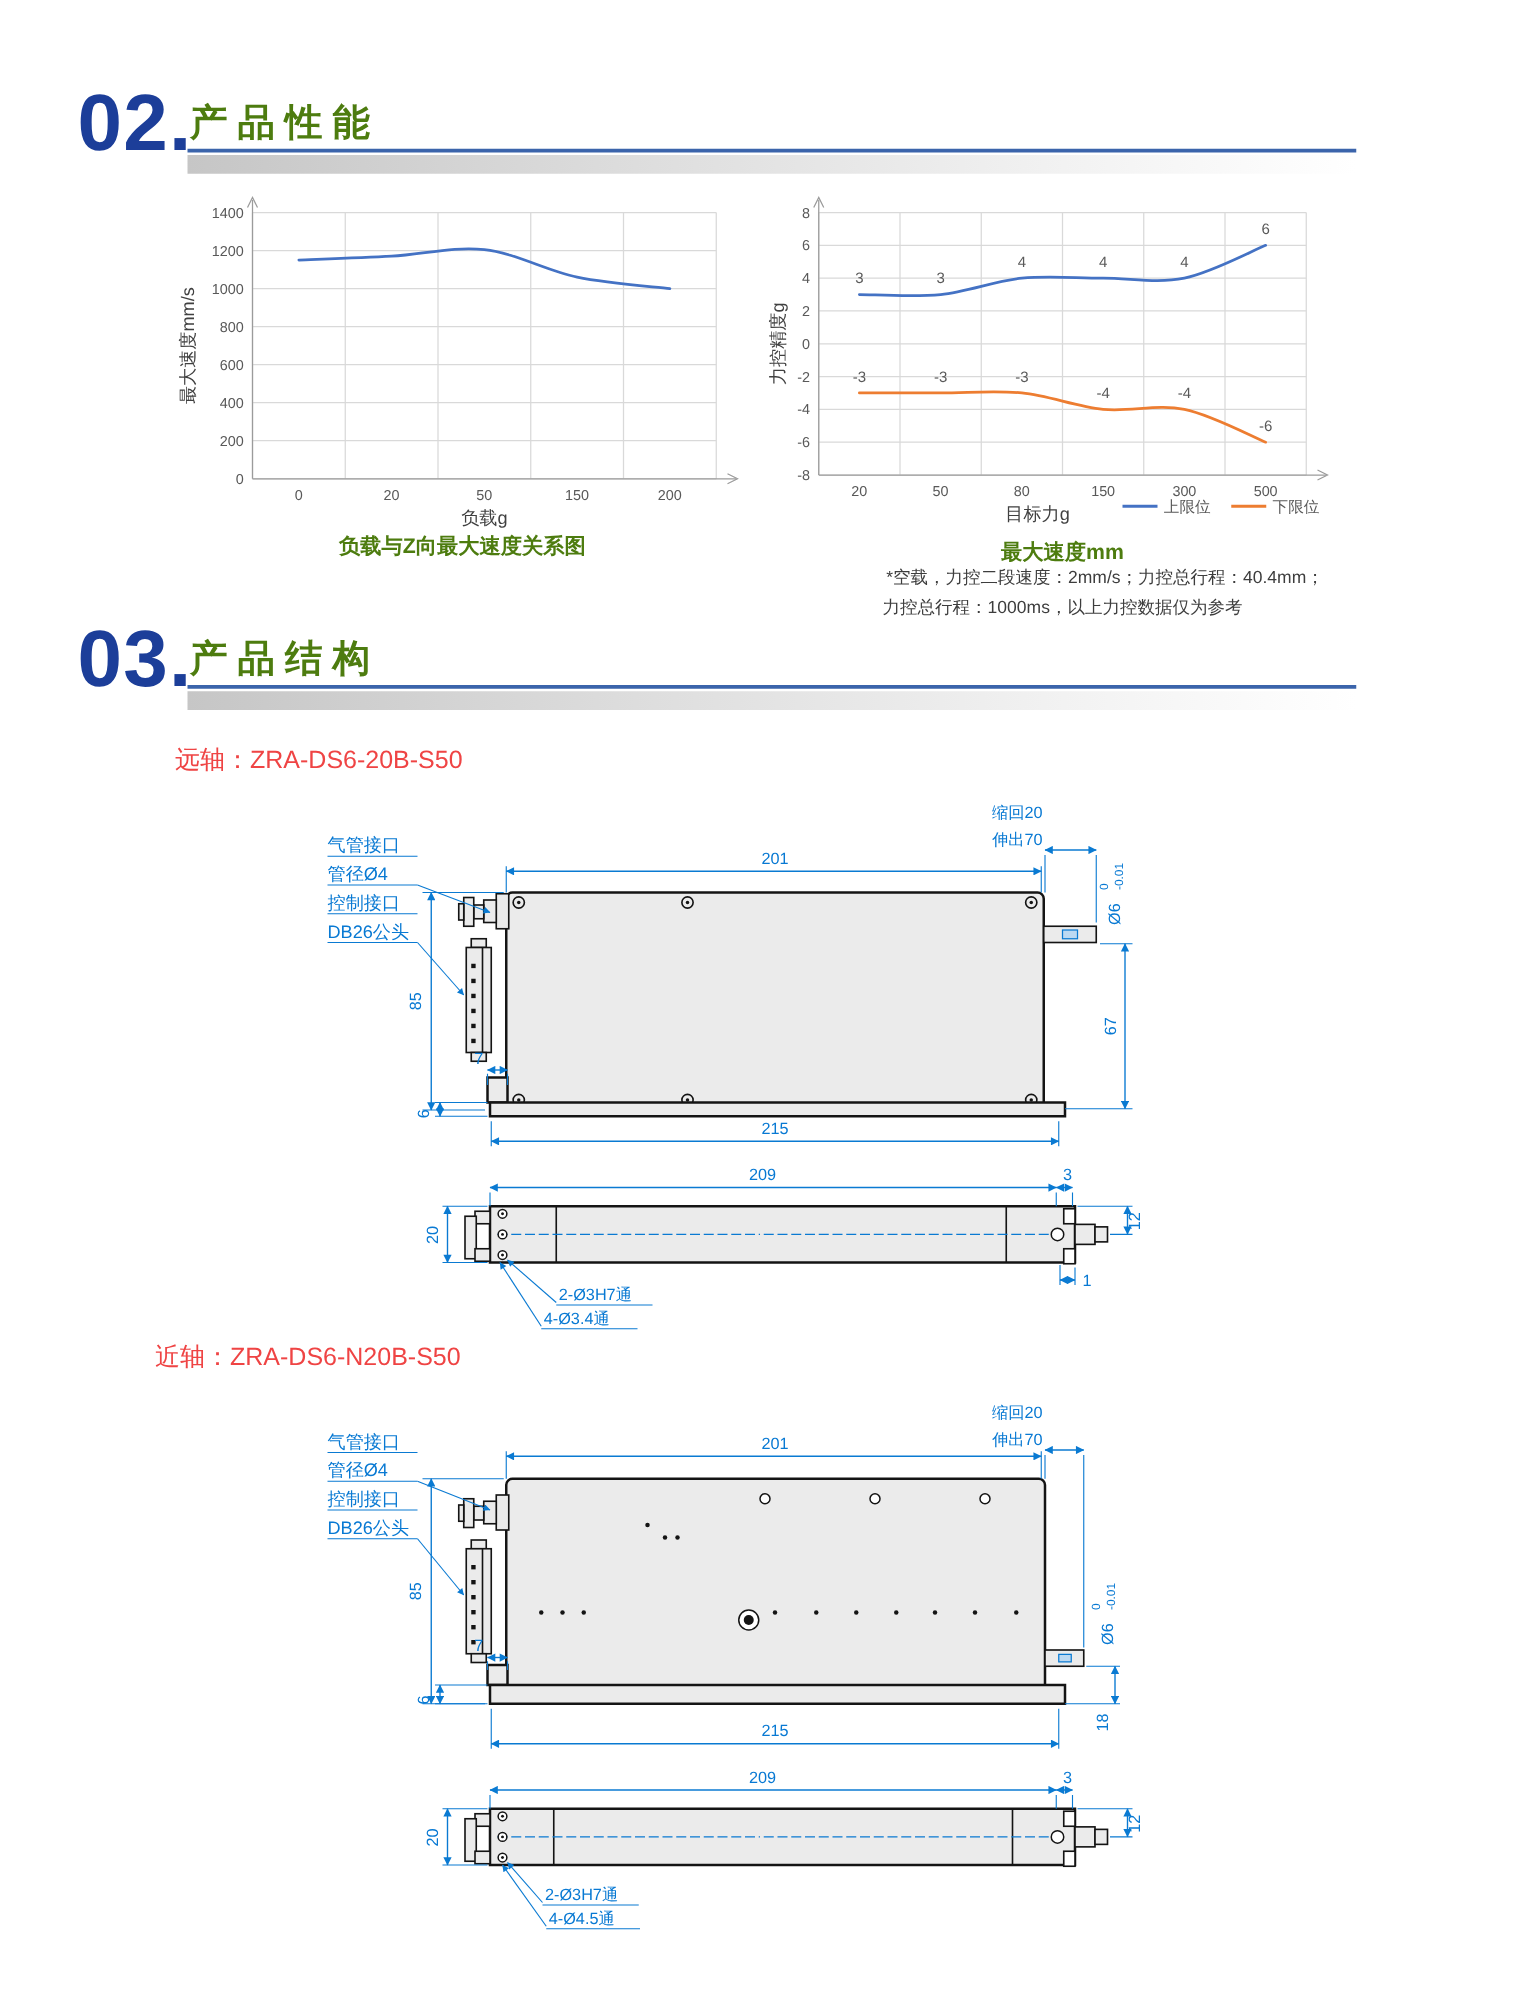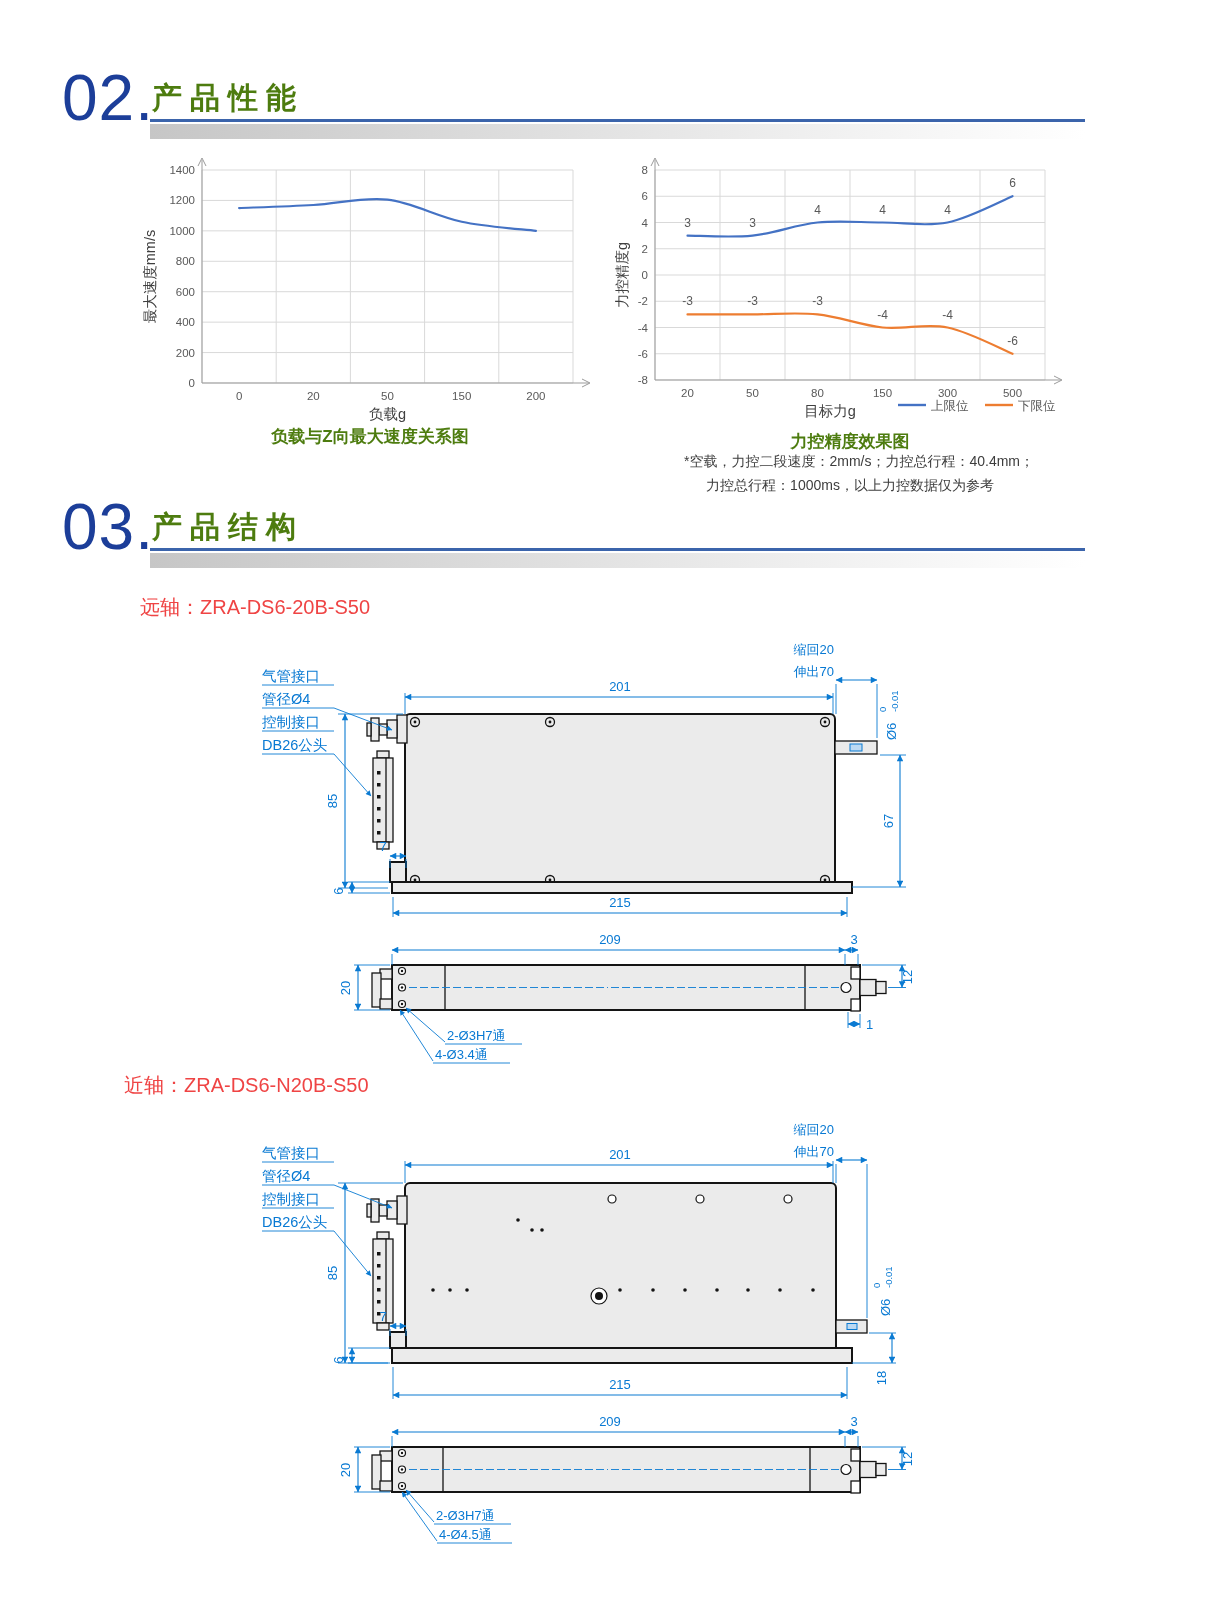--- a/index.html
+++ b/index.html
@@ -1,19 +1,19 @@
 <!DOCTYPE html>
 <html><head>
 <meta charset="utf-8">
 <style>
   html,body{margin:0;padding:0;background:#fff;}
   #page{position:relative;width:1215px;height:1600px;background:#fff;overflow:hidden;
         font-family:"Liberation Sans",sans-serif;color:#222;}
   .abs{position:absolute;}
-  .secnum{font-size:64px;font-weight:400;color:#1c3e99;line-height:1;letter-spacing:1px;}
+  .secnum{font-size:64px;font-weight:700;color:#1c3e99;line-height:1;letter-spacing:1px;}
   .sectitle{font-size:30px;font-weight:800;color:#4d7c0f;letter-spacing:8px;}
   .secline{height:3px;background:#3b64ab;}
   .secbar{height:15px;background:linear-gradient(90deg,#c6c6c6 0%,#dedede 40%,#f2f2f2 75%,#ffffff 100%);}
   .caption{font-size:17px;font-weight:700;color:#4d7c0f;text-align:center;}
   .note{font-size:14px;color:#3d3d3d;text-align:center;}
   .axis-label{font-size:20px;color:#ef4444;}
   svg text{font-family:"Liberation Sans",sans-serif;}
   
   .bd{fill:#ebebeb;stroke:#141414;stroke-width:2;}
   .sm{fill:#ebebeb;stroke:#141414;stroke-width:1.3;}
@@ -127,22 +127,22 @@
       <text x="137.5" y="150.375" text-anchor="middle" font-size="12" fill="#595959">-3</text>
       <text x="202.5" y="150.375" text-anchor="middle" font-size="12" fill="#595959">-3</text>
       <text x="267.5" y="163.5" text-anchor="middle" font-size="12" fill="#595959">-4</text>
       <text x="332.5" y="163.5" text-anchor="middle" font-size="12" fill="#595959">-4</text>
       <text x="397.5" y="189.75" text-anchor="middle" font-size="12" fill="#595959">-6</text>
       <line x1="283" y1="250" x2="311" y2="250" stroke="#4472C4" stroke-width="2.4"></line>
       <text x="316" y="254.5" font-size="12.5" fill="#595959">上限位</text>
       <line x1="370" y1="250" x2="398" y2="250" stroke="#ED7D31" stroke-width="2.4"></line>
       <text x="403" y="254.5" font-size="12.5" fill="#595959">下限位</text>
     </svg>
-  <div class="abs caption" style="left:615px;top:430px;width:470px;">力控精度效果图</div>
-  <div class="abs note" style="left:604px;top:453px;width:510px;">*空载，力控二段速度：2mm/s；力控总行程：40.4mm；</div>
+  <div class="abs caption" style="left:615px;top:430px;width:470px;">最大速度mm</div>
+  <div class="abs note" style="left:629px;top:453px;width:510px;">*空载，力控二段速度：2mm/s；力控总行程：40.4mm；</div>
   <div class="abs note" style="left:595px;top:477px;width:510px;">力控总行程：1000ms，以上力控数据仅为参考</div>
 
   <div class="abs secnum" style="left:62px;top:495px;">03.</div>
   <div class="abs sectitle" style="left:152px;top:507px;">产品结构</div>
   <div class="abs secline" style="left:150px;top:548px;width:935px;"></div>
   <div class="abs secbar" style="left:150px;top:553px;width:935px;"></div>
 
   <div class="abs axis-label" style="left:140px;top:594px;">
     <span>远轴：</span><span>ZRA-DS6-20B-S50</span>
   </div>

